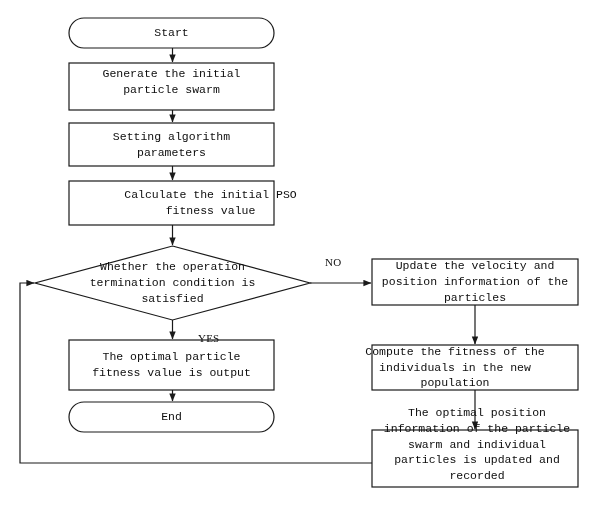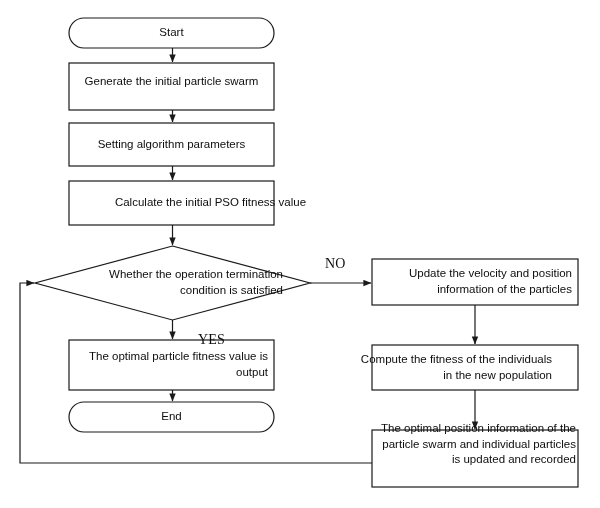--- a/index.html
+++ b/index.html
@@ -24,33 +24,33 @@
     top: 0;
     left: 0;
     width: 600px;
     height: 508px;
   }
   .node-label {
     position: absolute;
     display: flex;
     align-items: center;
     justify-content: center;
-    text-align: right;
-    font-family: Liberation Sans, sans-serif;
+    text-align: center;
+    font-family: Liberation Mono, monospace;
     font-size: 11.5px;
     line-height: 1.38;
     color: #0d0d0d;
     box-sizing: border-box;
     padding: 0 6px;
     pointer-events: none;
   }
   .edge-label {
     position: absolute;
     font-family: "Liberation Serif", "DejaVu Serif", serif;
-    font-size: 14px;
+    font-size: 11px;
     color: #0d0d0d;
     letter-spacing: 0.2px;
     white-space: nowrap;
   }
   .hitbox {
     position: absolute;
     box-sizing: border-box;
   }
 </style>
 </head>

